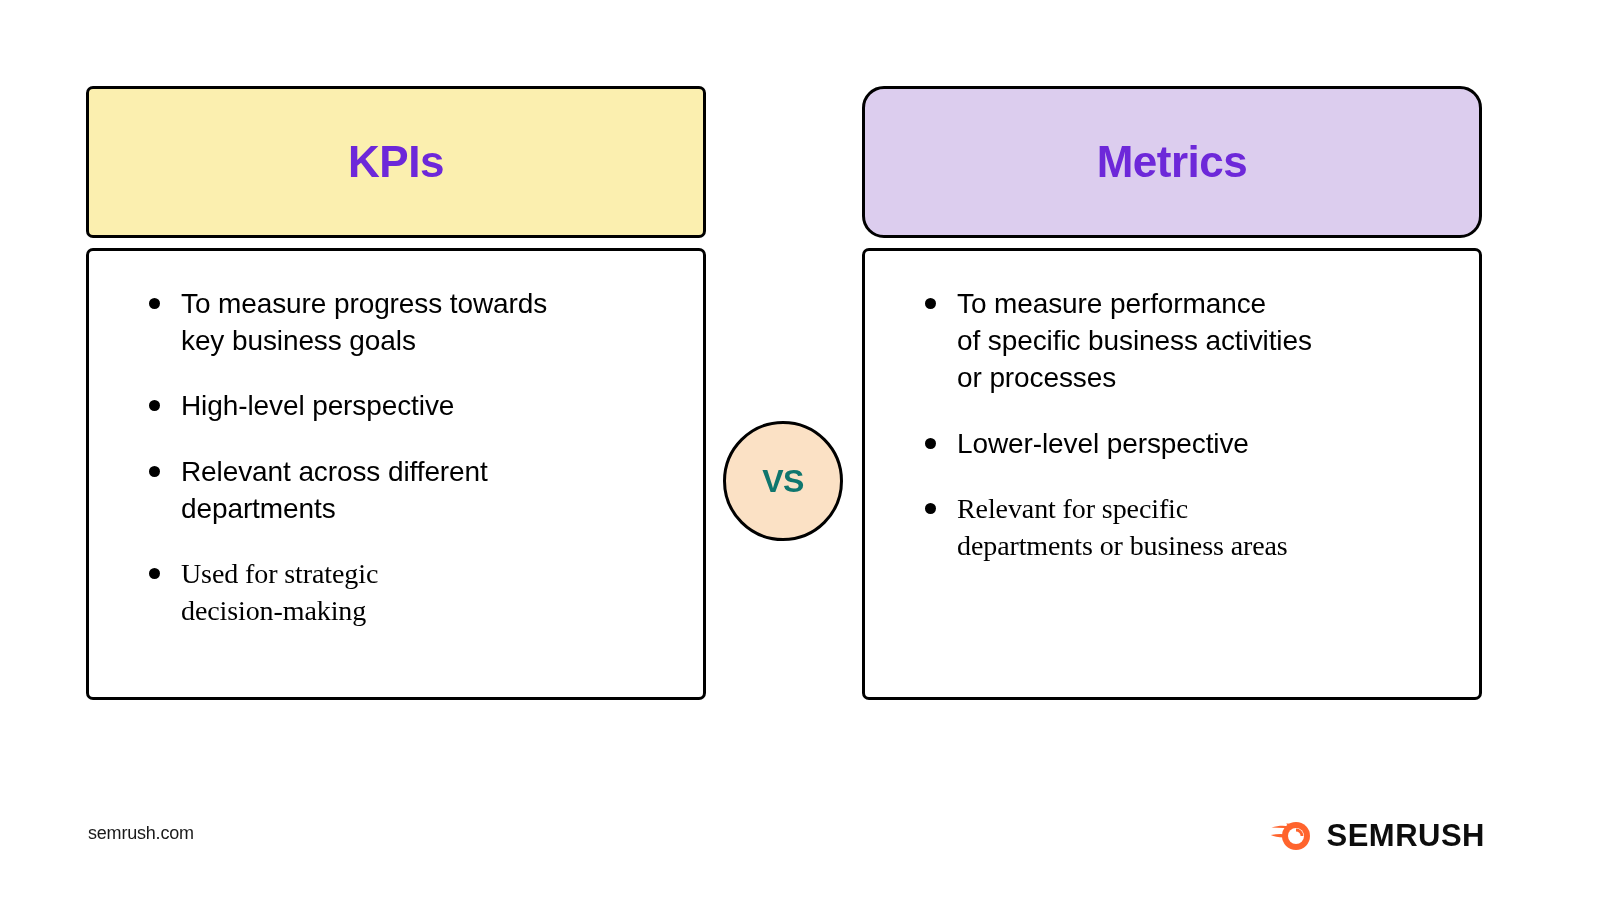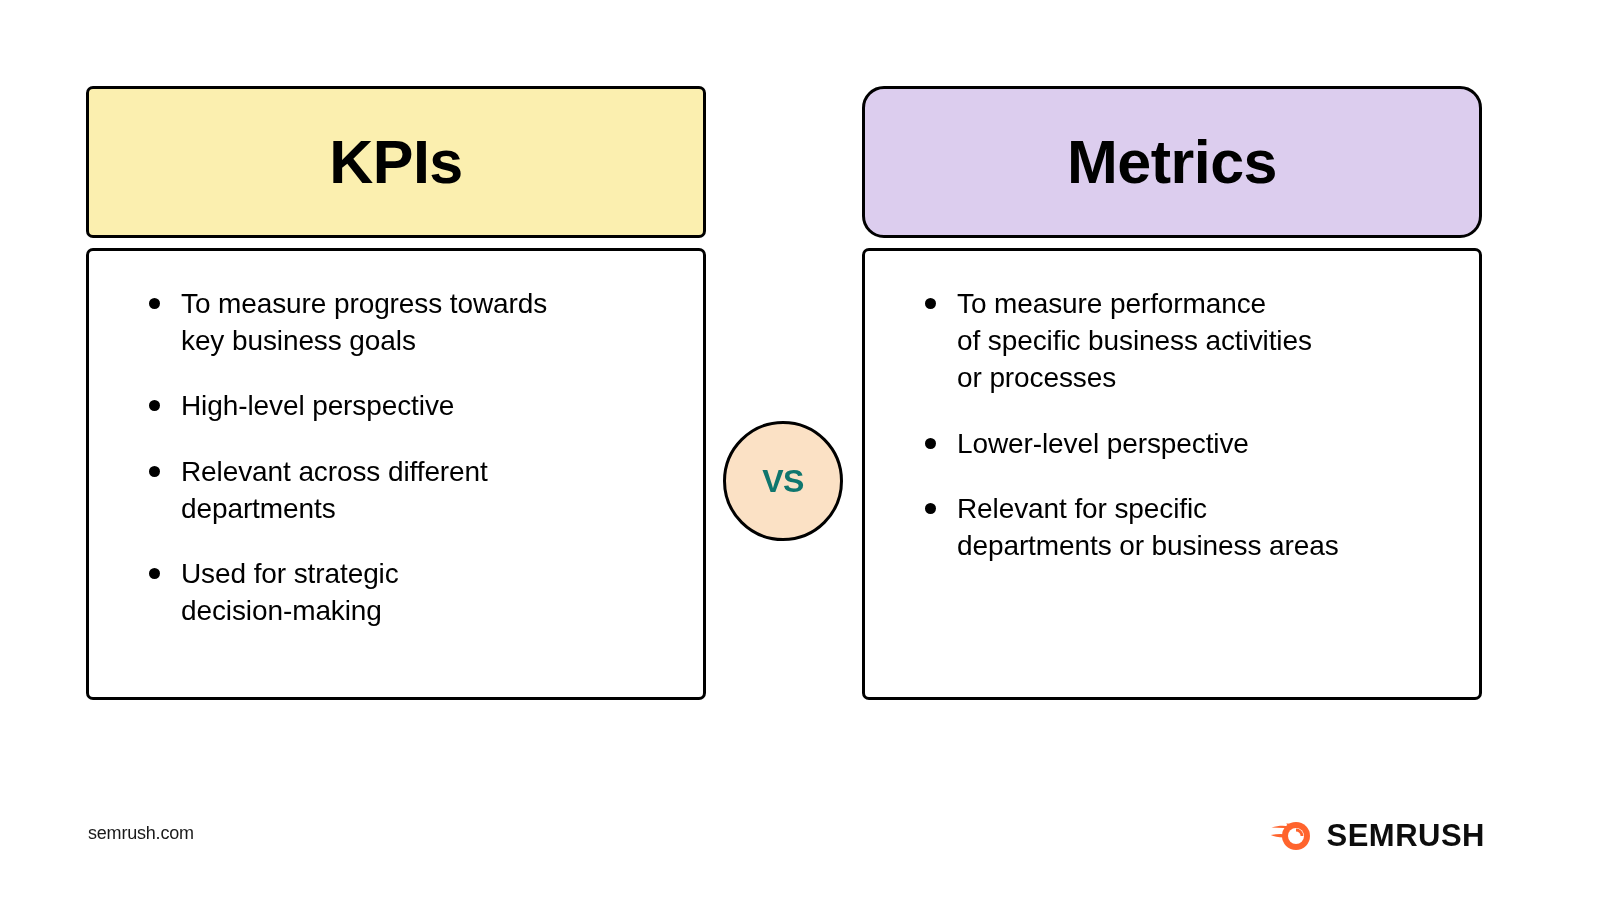--- a/index.html
+++ b/index.html
@@ -37,25 +37,25 @@
     border-radius: 7px;
     box-sizing: border-box;
     display: flex;
     align-items: center;
     justify-content: center;
   }
   .col-header.yellow { background: #FBEFAF; }
   .col-header.purple { background: #DCCDEE; border-radius: 22px; }
 
   .col-title {
-    font-size: 61px;
+    font-size: 44px;
     font-weight: 700;
     letter-spacing: -0.5px;
     line-height: 1;
-    color: #000000;
+    color: #6d28d9;
   }
 
   .col-body {
     margin-top: 10px;
     min-height: 452px;
     border: 3px solid #000000;
     border-radius: 7px;
     box-sizing: border-box;
     background: #ffffff;
     padding: 34px 34px 34px 50px;
@@ -68,21 +68,21 @@
   }
   ul.bullets li {
     position: relative;
     padding-left: 42px;
     margin-bottom: 28px;
     font-size: 28px;
     line-height: 1.33;
     letter-spacing: -0.1px;
     color: #000000;
   }
-  ul.bullets li:last-child { margin-bottom: 16px; }
+  ul.bullets li:last-child { margin-bottom: 16px; font-family: Liberation Serif, serif; }
   ul.bullets li .dot {
     position: absolute;
     left: 10px;
     top: 13px;
     width: 11px;
     height: 11px;
     border-radius: 50%;
     background: #000000;
   }
   .bullet-text {

